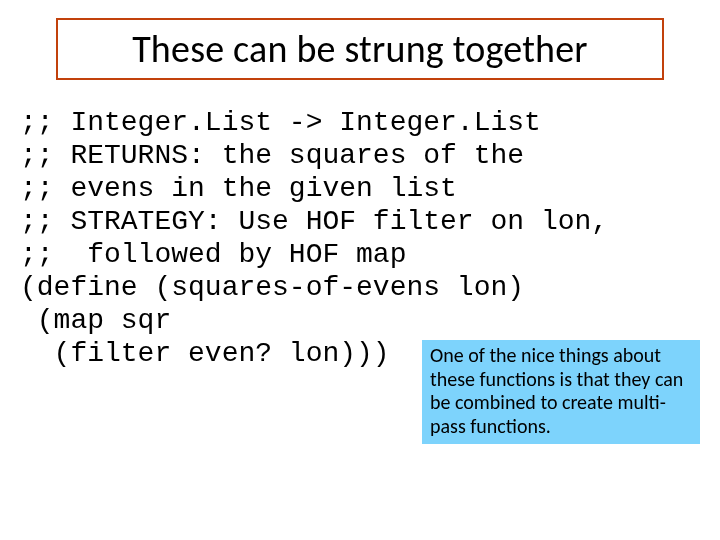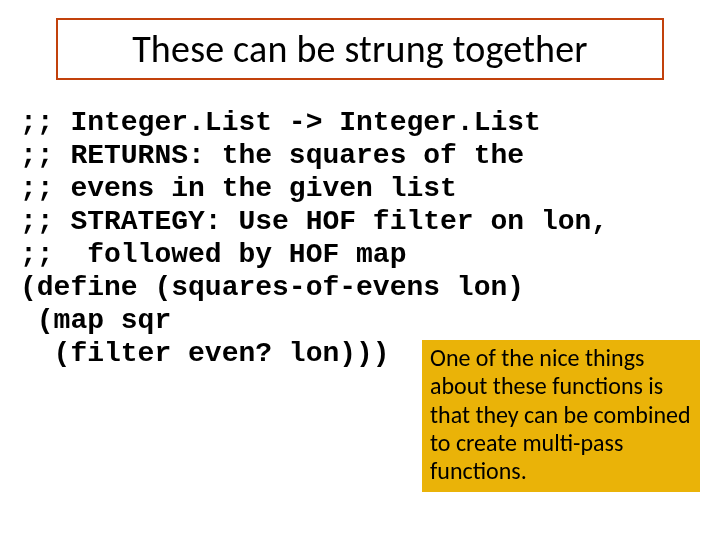--- a/index.html
+++ b/index.html
@@ -36,33 +36,33 @@
     color: #000;
     letter-spacing: 0.2px;
   }
   .code-block {
     position: absolute;
     top: 106px;
     left: 20px;
     width: 680px;
     font-family: "Courier New", Courier, monospace;
     font-size: 28px;
-    font-weight: bold;
+    font-weight: normal;
     line-height: 1.18;
     white-space: pre;
     color: #000;
   }
   .note-box {
     position: absolute;
     top: 340px;
     left: 422px;
     width: 278px;
-    background: #eab308;
+    background: #7dd3fc;
     padding: 4px 8px 6px 8px;
-    font-size: 24px;
+    font-size: 20px;
     line-height: 1.18;
     color: #000;
     box-sizing: border-box;
   }
 </style>
 </head>
 <body>
 
 <div class="slide">
 

